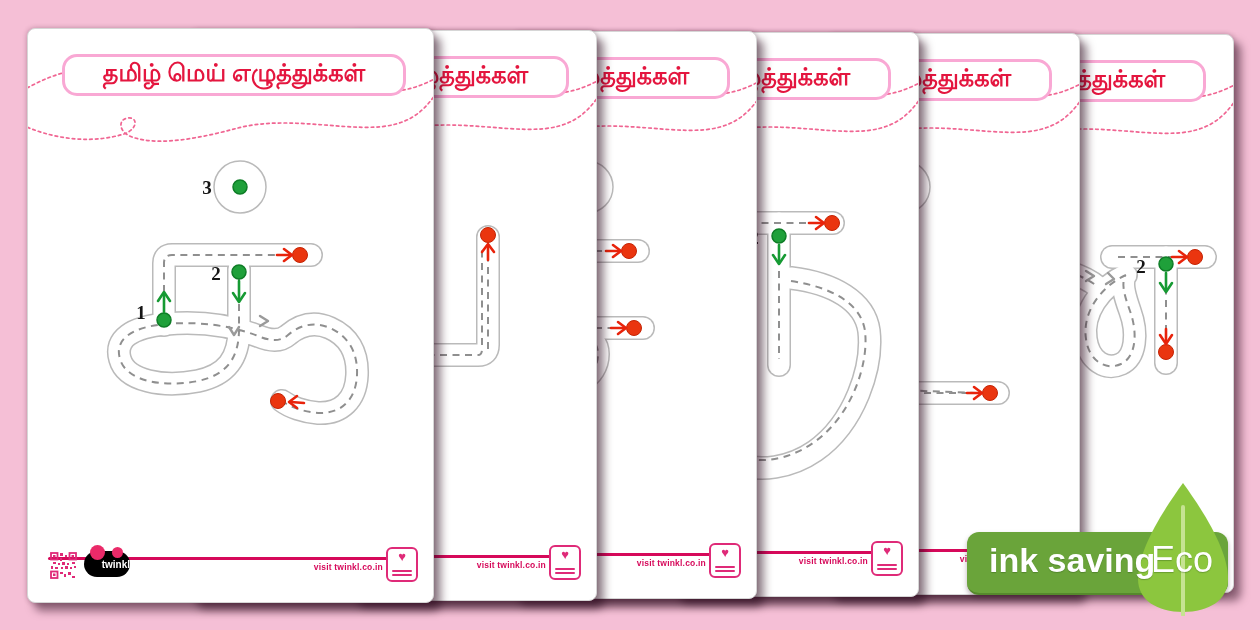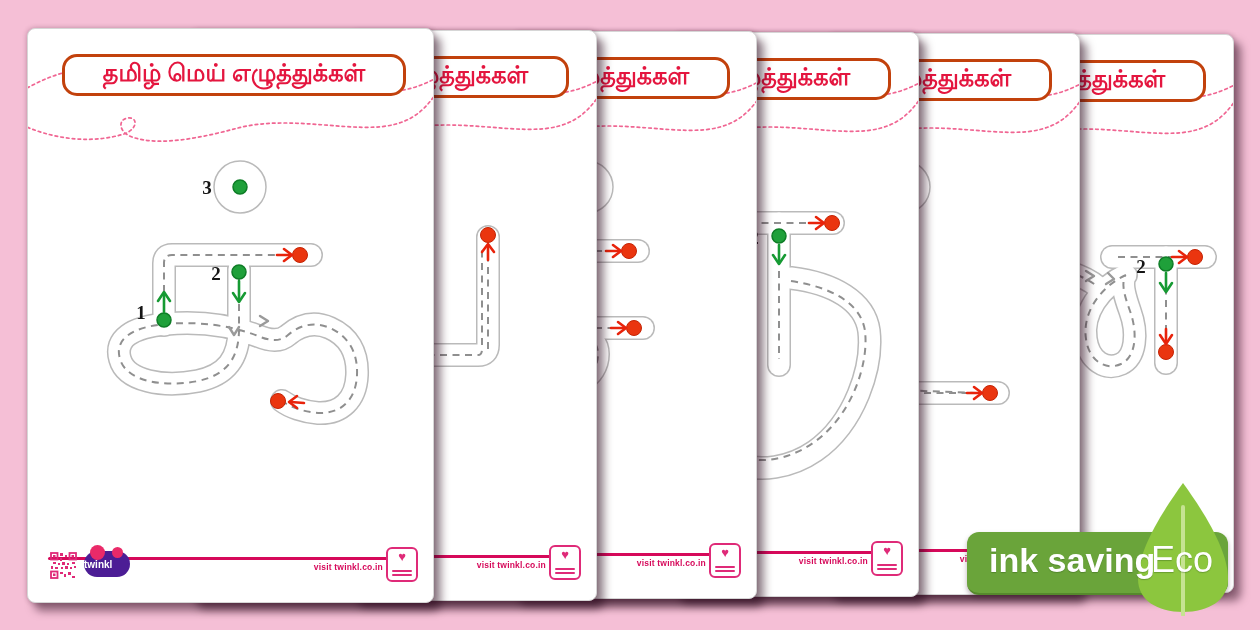--- a/index.html
+++ b/index.html
@@ -7,41 +7,41 @@
          font-family:"Liberation Sans",sans-serif;}
   .page{position:absolute;background:#fff;border:1px solid #d6d6d6;border-radius:8px;
         overflow:hidden;box-shadow:0 0 5px rgba(70,20,45,.30), 7px 8px 9px rgba(40,8,25,.50);}
   #p1{left:27px;top:28px;width:405px;height:573px;z-index:60}
   #p2{left:190px;top:30px;width:405px;height:569px;z-index:50}
   #p3{left:351px;top:31px;width:404px;height:566px;z-index:40}
   #p4{left:512px;top:32px;width:405px;height:563px;z-index:30}
   #p5{left:673px;top:33px;width:405px;height:560px;z-index:20}
   #p6{left:827px;top:34px;width:405px;height:557px;z-index:10}
   .pagesvg{position:absolute;left:0;top:0;pointer-events:none;}
-  .titlebox{position:absolute;left:34px;top:25px;width:338px;height:36px;border:3px solid #c2410c;
+  .titlebox{position:absolute;left:34px;top:25px;width:338px;height:36px;border:3px solid #f9a8d4;
             border-radius:15px;background:#fff;display:flex;align-items:center;justify-content:center;
             font-family:"Liberation Serif",serif;font-size:24px;font-weight:600;color:#e4163f;
             white-space:nowrap;overflow:hidden;}
   
   .ro{fill:none;stroke:#bababa;stroke-width:24;stroke-linecap:round;stroke-linejoin:round}
   .ri{fill:none;stroke:#fff;stroke-width:21;stroke-linecap:round;stroke-linejoin:round}
   .rd{fill:none;stroke:#8f8f8f;stroke-width:2;stroke-dasharray:7 5.5}
   .pulli{fill:#fff;stroke:#bababa;stroke-width:1.5}
   .gd{fill:#1fa03a;stroke:#0e7d26;stroke-width:1.5}
   .ga{fill:none;stroke:#169a33;stroke-width:2.6;stroke-linecap:round;stroke-linejoin:round}
   .rdot{fill:#ea350f;stroke:#c42405;stroke-width:1}
   .ra{fill:none;stroke:#e8230b;stroke-width:2.6;stroke-linecap:round;stroke-linejoin:round}
   .ch{fill:none;stroke:#9a9a9a;stroke-width:2.4;stroke-linecap:round;stroke-linejoin:round}
   .stepnum{font-family:"Liberation Serif",serif;font-size:19px;font-weight:700;fill:#151515}
   .swirl{fill:none;stroke:#f06592;stroke-width:1.7;stroke-dasharray:2.6 3.2;stroke-linecap:round}
   
   .fline{position:absolute;left:20px;right:19px;bottom:42px;height:3px;background:#d6095a;border-radius:2px}
   .qr{position:absolute;left:22px;bottom:23px;width:27px;height:27px}
-  .cloud{position:absolute;left:56px;bottom:25px;width:46px;height:26px;background:#4c1d95;border-radius:13px;
-         display:flex;align-items:center;justify-content:flex-start}
+  .cloud{position:absolute;left:56px;bottom:25px;width:46px;height:26px;background:#000000;border-radius:13px;
+         display:flex;align-items:center;justify-content:flex-end}
   .cloud::before{content:"";position:absolute;left:6px;top:-6px;width:15px;height:15px;background:#ea2a69;border-radius:50%}
   .cloud::after{content:"";position:absolute;right:7px;top:-4px;width:11px;height:11px;background:#ea2a69;border-radius:50%}
   .cloud span{position:relative;color:#fff;font-size:10px;font-weight:700;z-index:1}
   .visit{position:absolute;right:50px;bottom:30px;font-size:8.5px;font-weight:700;color:#d6095a;letter-spacing:.2px}
   .stamp{position:absolute;right:15px;bottom:20px;width:28px;height:31px;border:2px solid #df2a78;border-radius:6px;background:#fff}
   .stamp .h{position:absolute;left:50%;top:0;transform:translateX(-50%);color:#df2a78;font-size:13px;line-height:15px}
   .stamp .l1,.stamp .l2{position:absolute;left:4px;right:4px;height:2px;background:#df2a78;border-radius:1px}
   .stamp .l1{bottom:8px}.stamp .l2{bottom:4px}
   
   #eco{position:absolute;left:967px;top:532px;width:261px;height:63px;z-index:100}

